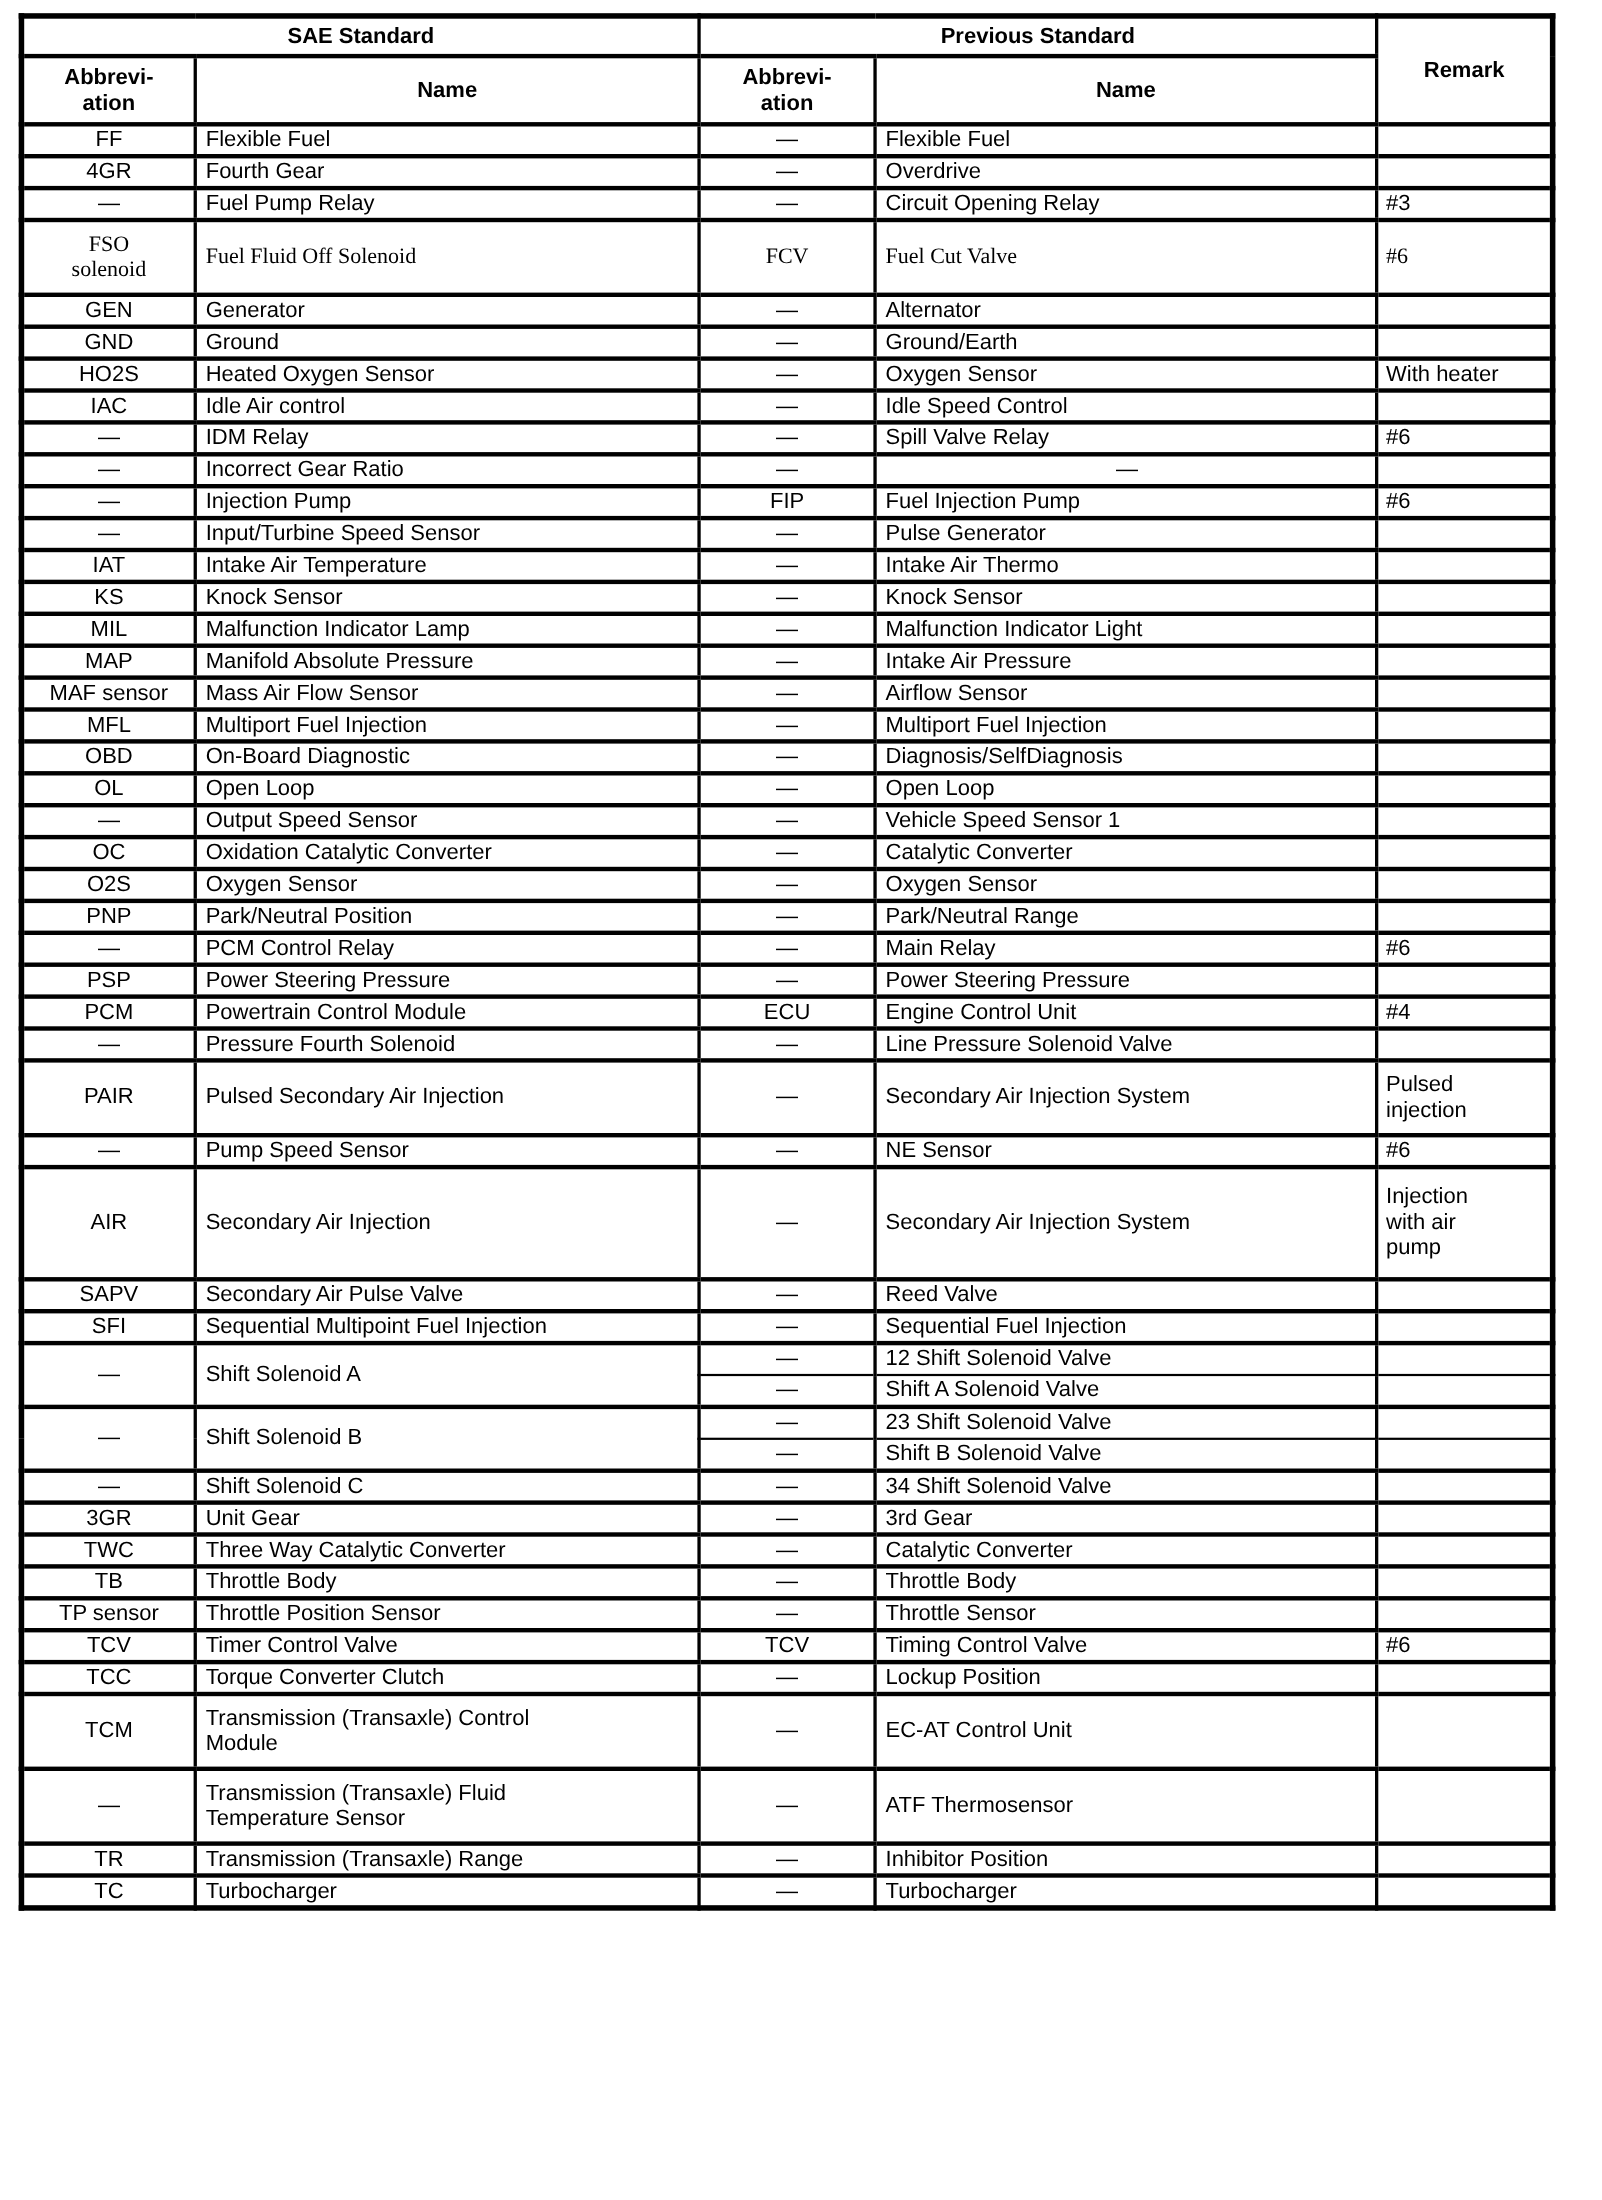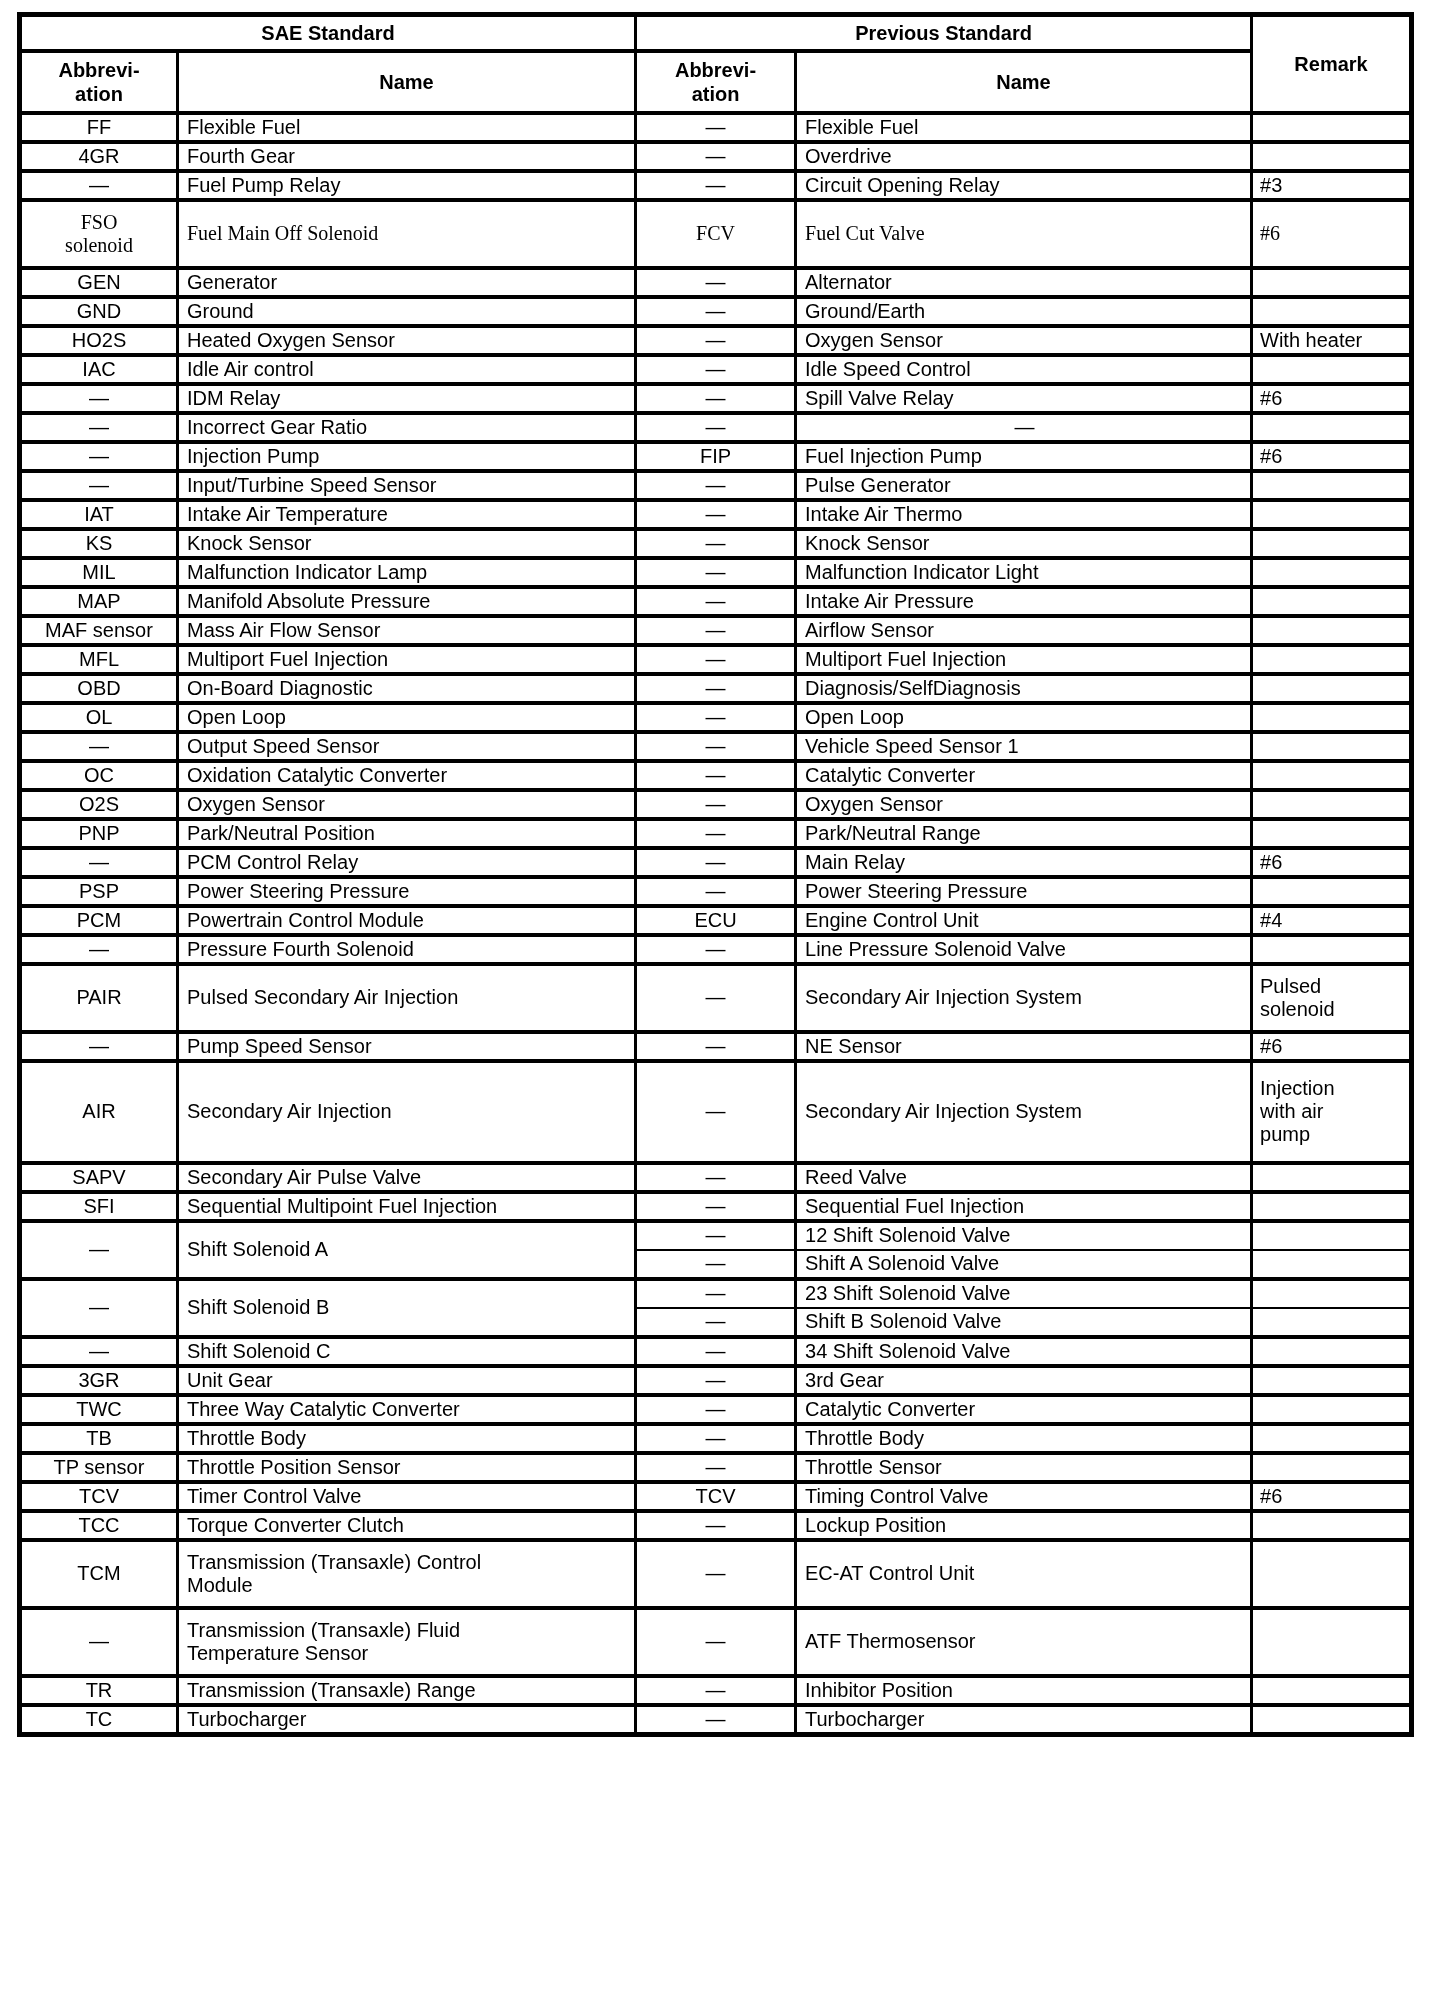--- a/index.html
+++ b/index.html
@@ -122,21 +122,21 @@
         <tr>
           <td class="abbr">—</td>
           <td class="name">Fuel Pump Relay</td>
           <td class="abbr">—</td>
           <td class="name">Circuit Opening Relay</td>
           <td class="remark">#3</td>
         </tr>
         <tr style="height: 68px; font-family: Liberation Serif, serif;">
           <td class="abbr">FSO
 solenoid</td>
-          <td class="name">Fuel Main Off Solenoid</td>
+          <td class="name">Fuel Fluid Off Solenoid</td>
           <td class="abbr">FCV</td>
           <td class="name">Fuel Cut Valve</td>
           <td class="remark">#6</td>
         </tr>
         <tr>
           <td class="abbr">GEN</td>
           <td class="name">Generator</td>
           <td class="abbr">—</td>
           <td class="name">Alternator</td>
           <td class="remark"></td>
@@ -301,21 +301,21 @@
           <td class="abbr">—</td>
           <td class="name">Line Pressure Solenoid Valve</td>
           <td class="remark"></td>
         </tr>
         <tr style="height: 68px;">
           <td class="abbr">PAIR</td>
           <td class="name">Pulsed Secondary Air Injection</td>
           <td class="abbr">—</td>
           <td class="name">Secondary Air Injection System</td>
           <td class="remark">Pulsed
-solenoid</td>
+injection</td>
         </tr>
         <tr>
           <td class="abbr">—</td>
           <td class="name">Pump Speed Sensor</td>
           <td class="abbr">—</td>
           <td class="name">NE Sensor</td>
           <td class="remark">#6</td>
         </tr>
         <tr style="height: 102px;">
           <td class="abbr">AIR</td>

